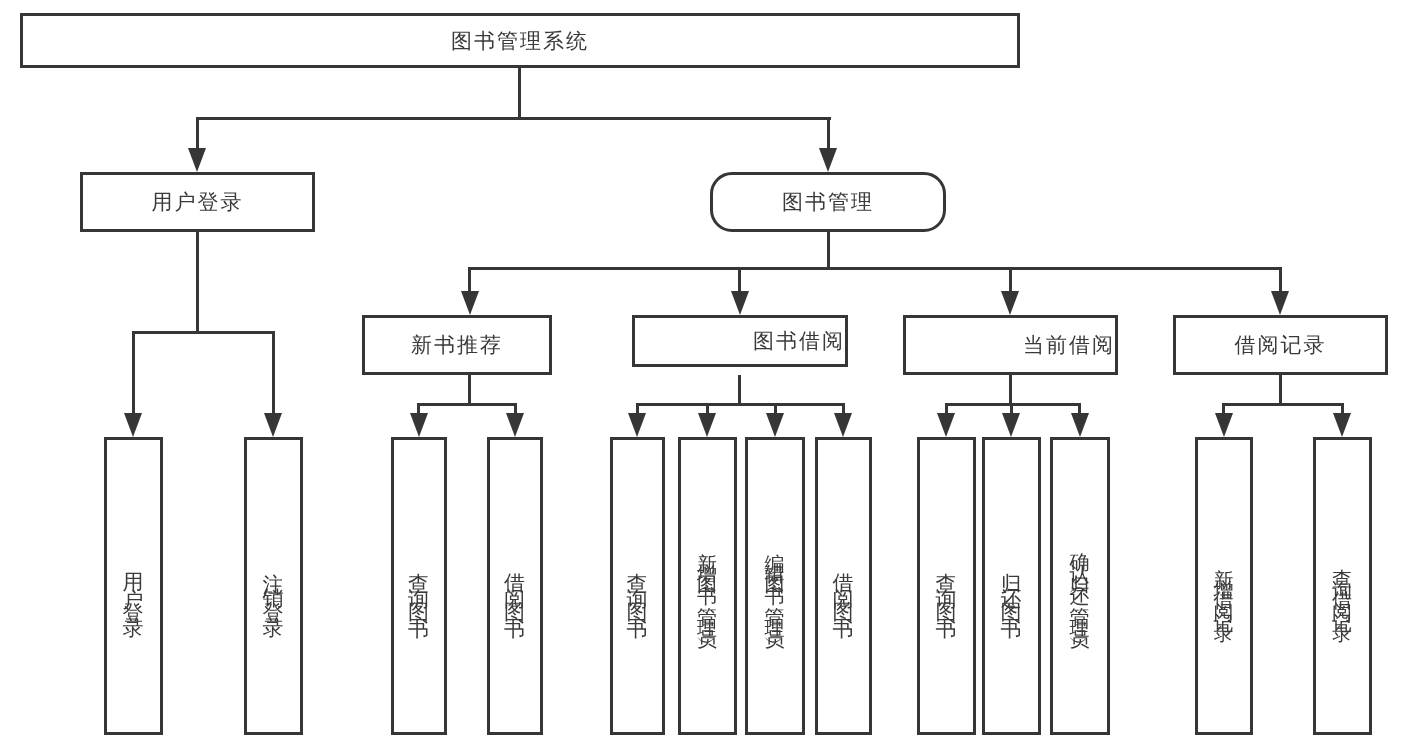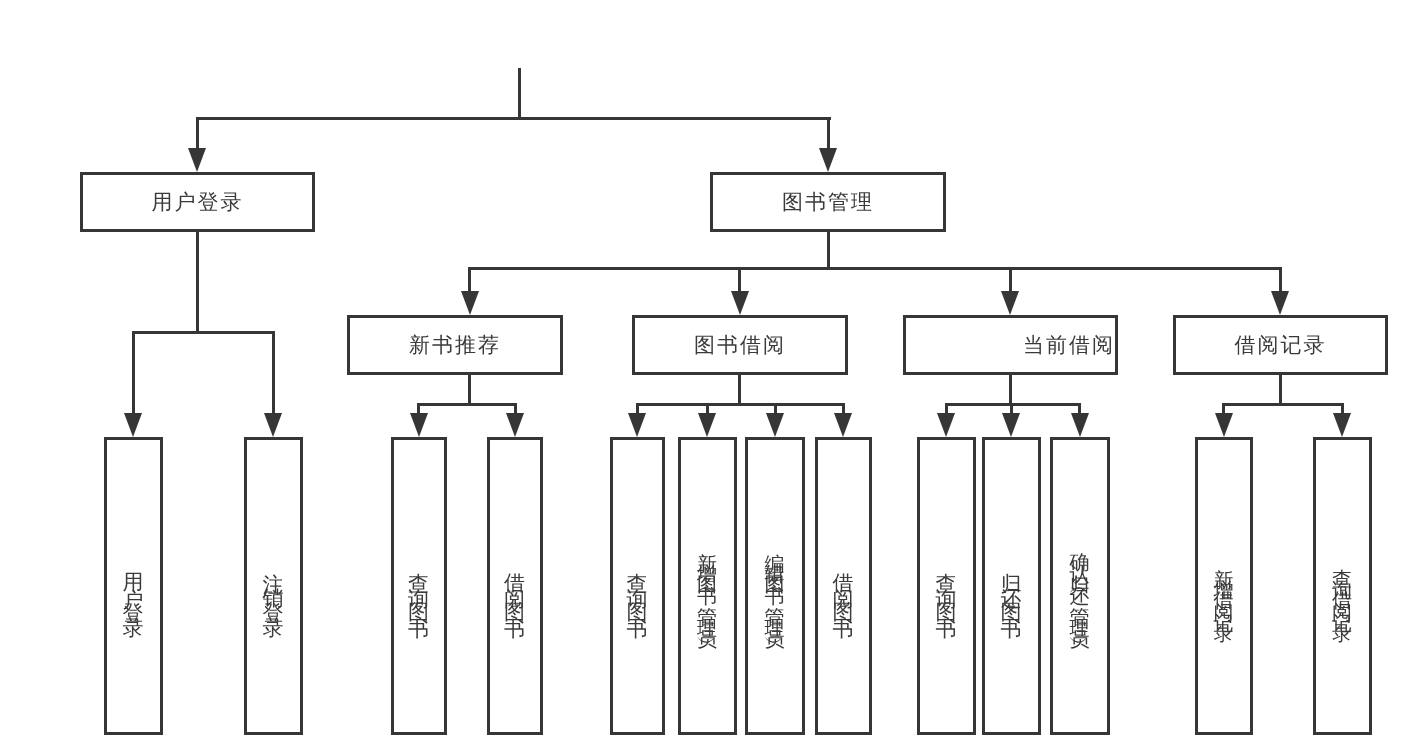--- a/index.html
+++ b/index.html
@@ -50,32 +50,35 @@
     color: #9b9b9b;
     letter-spacing: 1px;
     text-shadow: 0 0 2px #ffffff;
   }
 </style>
 </head>
 <body>
 
 <div id="diagram">
 
+  <div class="box" style="left:20px; top:13px; width:1000px; height:55px;">
+    <span>图书管理系统</span>
+  </div>
 
   <div class="box" style="left:80px; top:172px; width:235px; height:60px;">
     <span>用户登录</span>
   </div>
-  <div class="box" style="left:710px; top:172px; width:236px; height:60px;">
+  <div class="box" style="left:710px; top:172px; width:236px; height:60px;border-radius:22px;">
     <span>图书管理</span>
   </div>
 
-  <div class="box" style="left:347px; top:315px; width:216px; height:60px;font-family:Liberation Mono, monospace;">
+  <div class="box" style="left:362px; top:315px; width:190px; height:60px;font-family:Liberation Mono, monospace;">
     <span>新书推荐</span>
   </div>
-  <div class="box" style="left:632px; top:315px; width:216px; height:60px;">
+  <div class="box" style="left:632px; top:315px; width:216px; height:52px;justify-content:flex-end;">
     <span>图书借阅</span>
   </div>
   <div class="box" style="left:903px; top:315px; width:215px; height:60px;justify-content:flex-end;">
     <span>当前借阅</span>
   </div>
   <div class="box" style="left:1173px; top:315px; width:215px; height:60px;">
     <span>借阅记录</span>
   </div>
 
   <div class="box v" style="left:104px; top:437px; width:59px; height:298px;">

